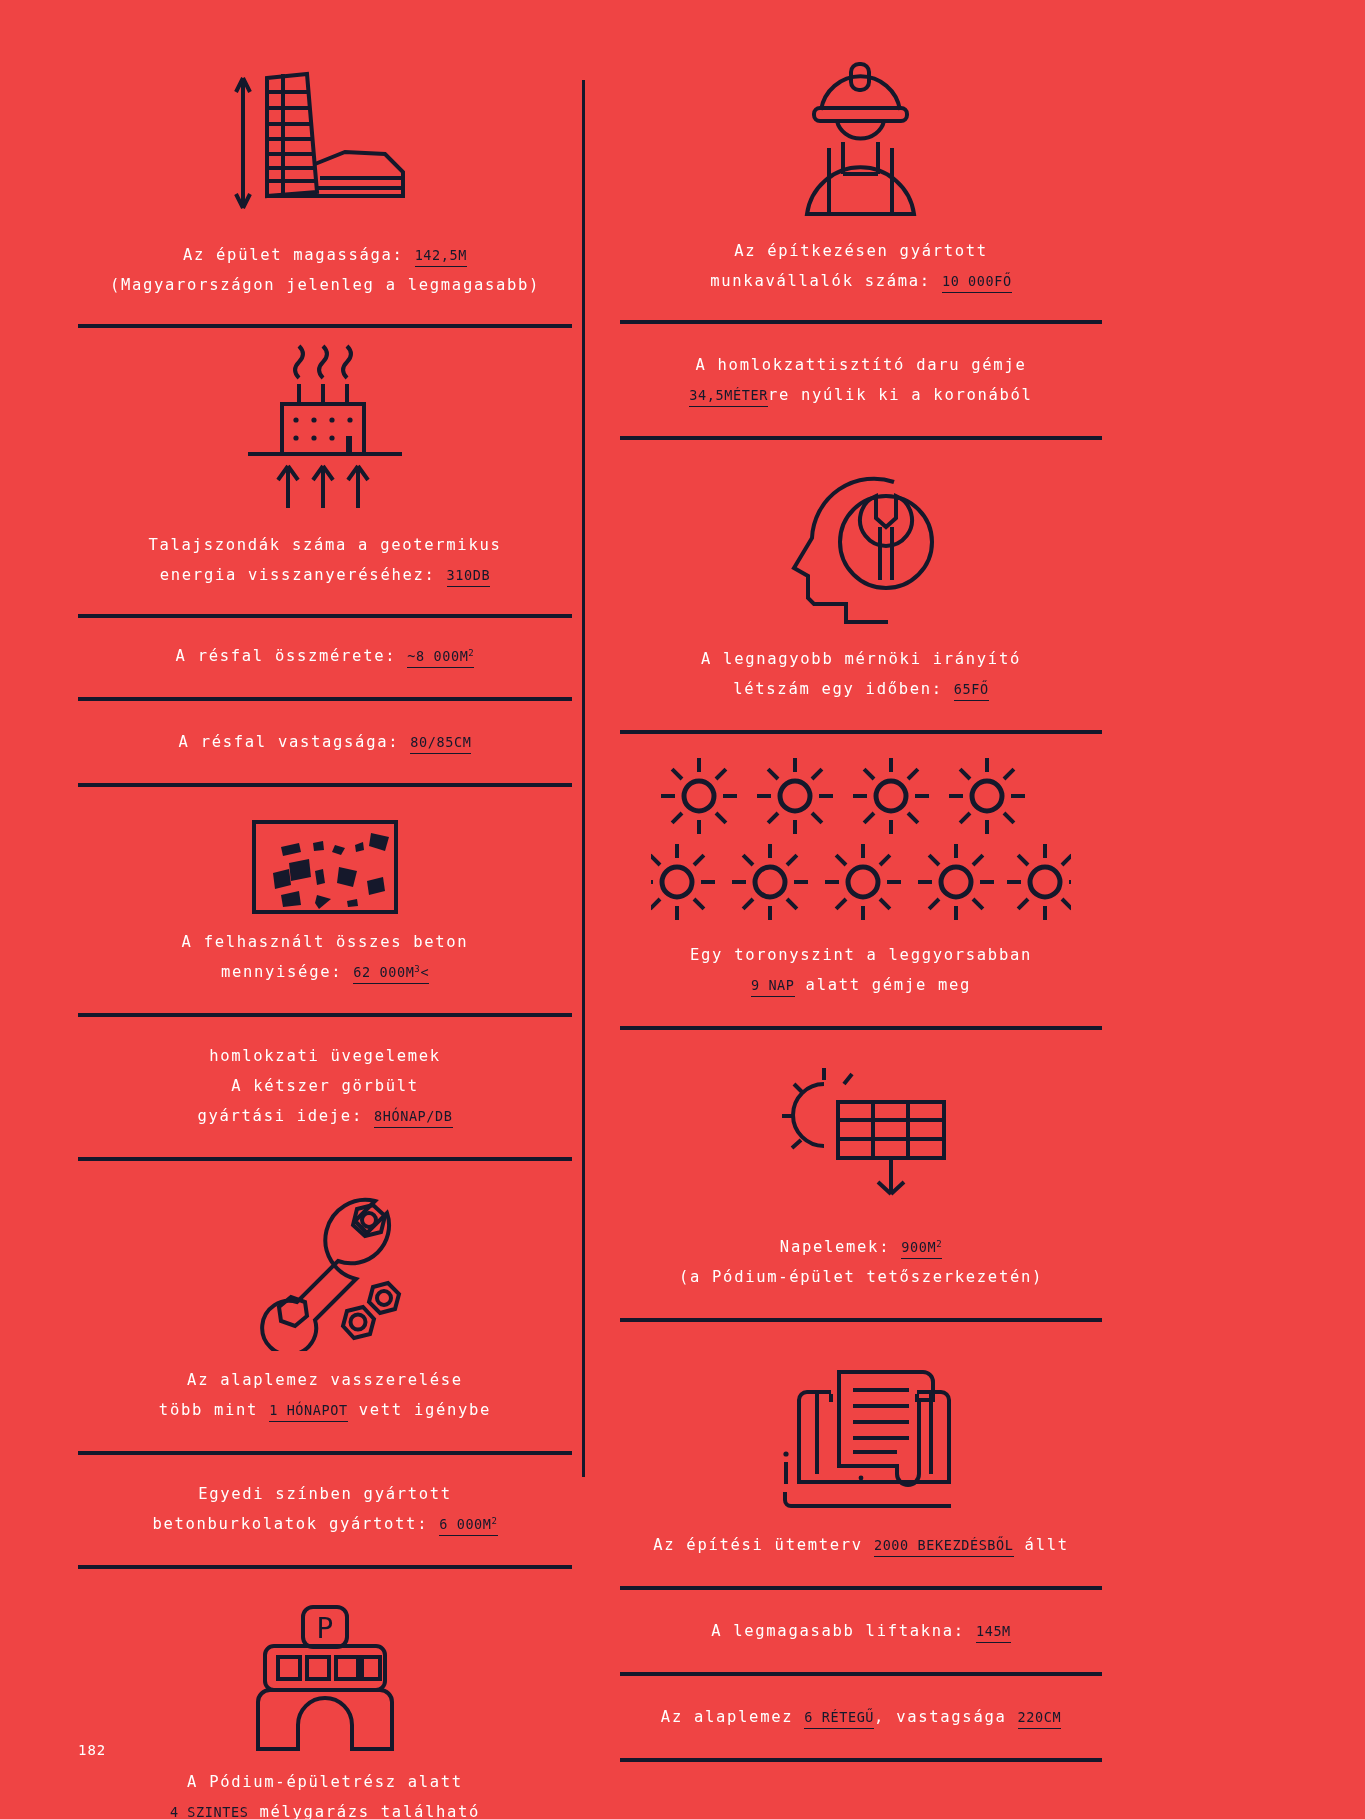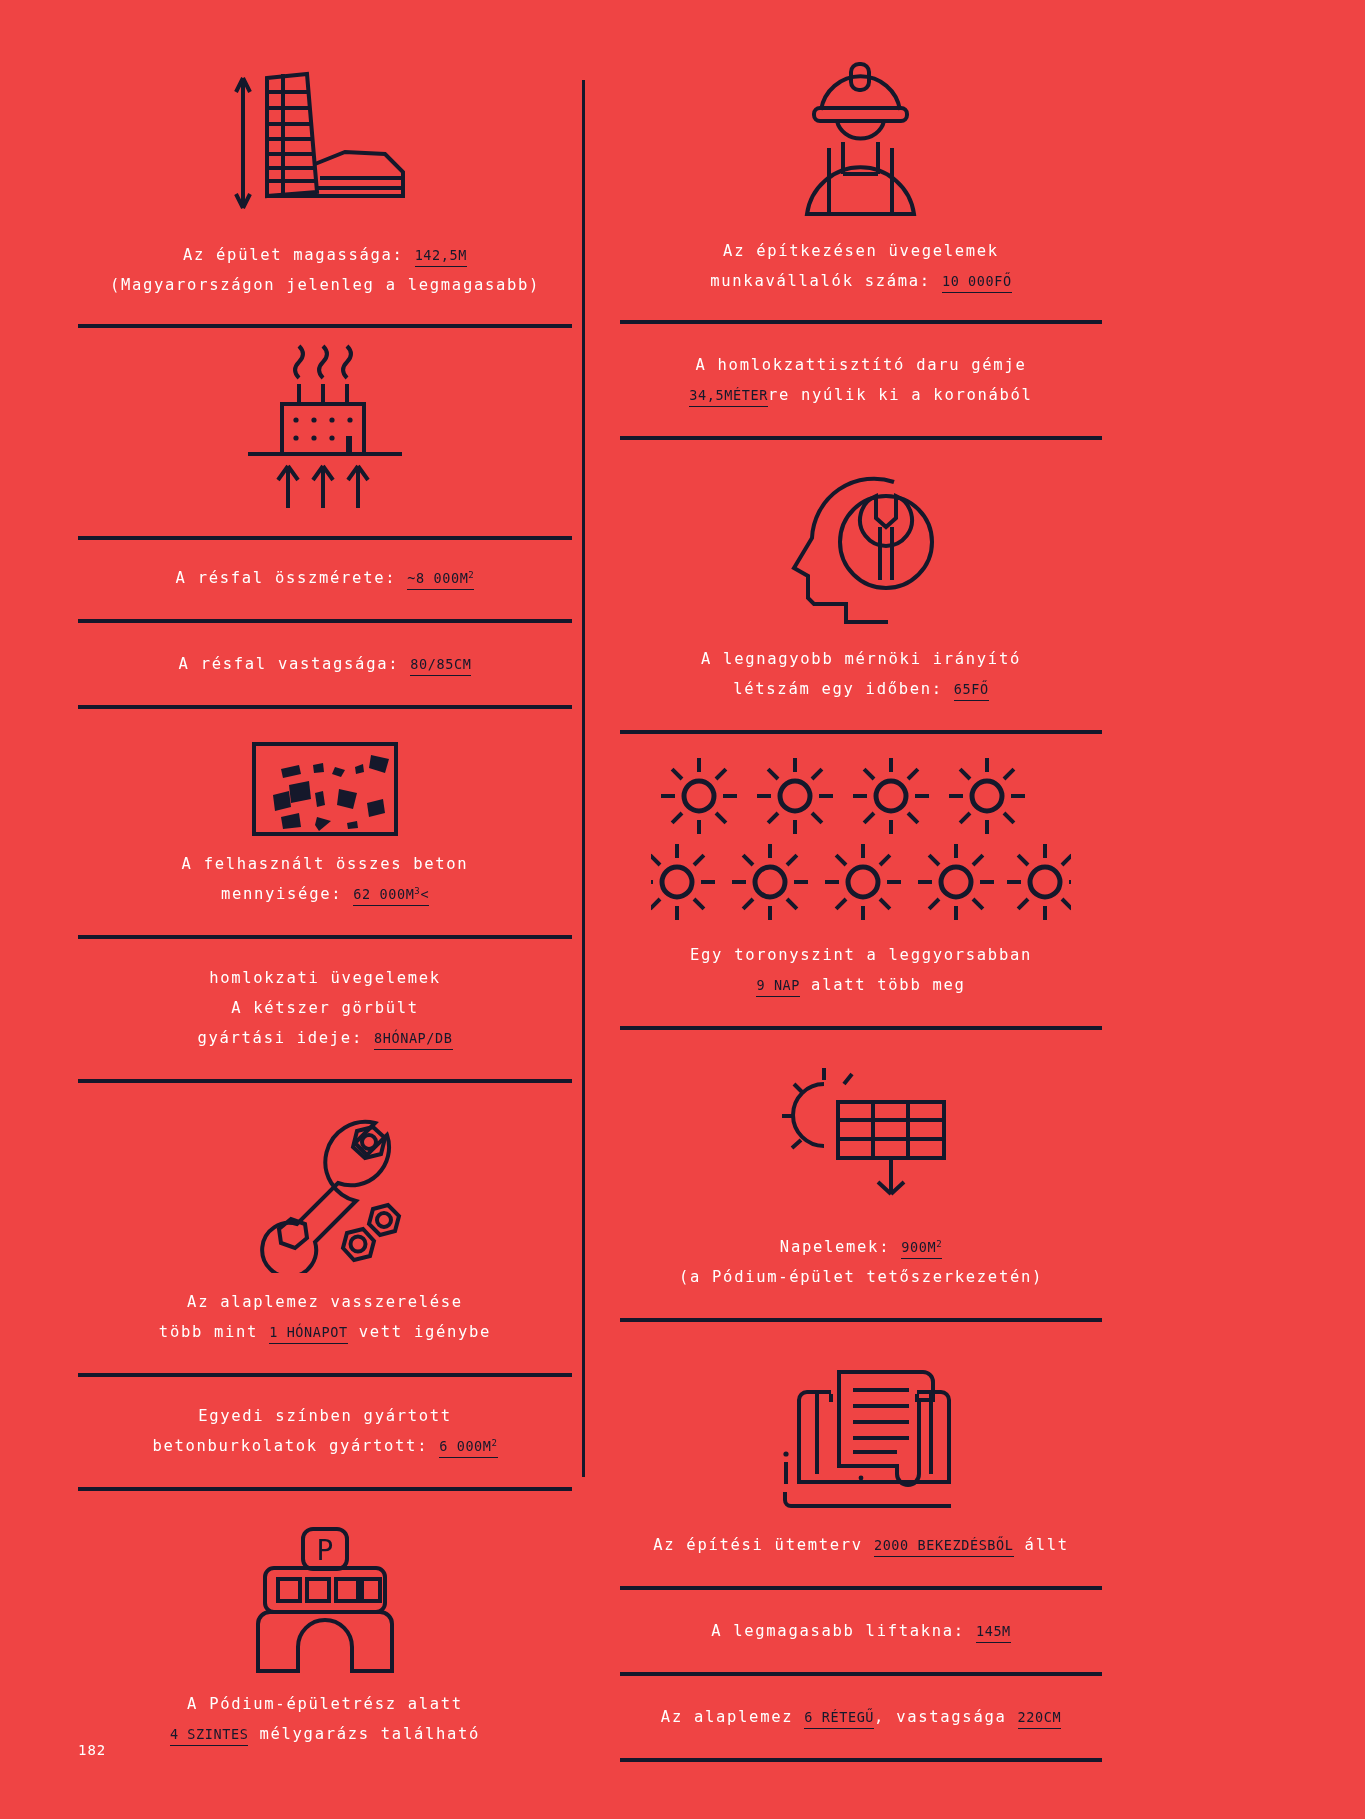--- a/index.html
+++ b/index.html
@@ -158,20 +158,26 @@
                   <circle cx="84" cy="98" r="2.6"></circle>
                 <circle cx="102" cy="98" r="2.6"></circle>
               </g>
               <rect class="ink-fill" x="116" y="96" width="6" height="18"></rect>
               <path class="ink" stroke-width="4" d="M18 114 H172"></path>
               <path class="ink" stroke-width="5" d="M58 168 L58 126 M58 126 L48 140 M58 126 L68 140"></path>
               <path class="ink" stroke-width="5" d="M93 168 L93 126 M93 126 L83 140 M93 126 L103 140"></path>
               <path class="ink" stroke-width="5" d="M128 168 L128 126 M128 126 L118 140 M128 126 L138 140"></path>
             </svg>
           </div>
+          <div class="caption" style="margin-top:18px;">
+            <span class="line">Talajszondák száma a geotermikus</span>
+            <span class="line">
+              <span>energia visszanyeréséhez: </span><span class="val">310DB</span>
+            </span>
+          </div>
           <div class="rule" style="margin-top:24px;"></div>
         </div>
 
         <div class="block">
           <div class="caption" style="margin-top:23px;">
             <span class="line">
               <span>A résfal összmérete: </span><span class="val"><span>~8 000M</span><sup>2</sup></span>
             </span>
           </div>
           <div class="rule" style="margin-top:26px;"></div>
@@ -301,21 +307,21 @@
               <path class="ink" stroke-width="4.5" d="M40 52 A40 40 0 0 1 119 52"></path>
               <rect class="ink" stroke-width="4.5" x="33" y="50" width="93" height="13" rx="6"></rect>
               <path class="ink" stroke-width="4.5" d="M56 63 A24 22 0 0 0 103 63"></path>
               <path class="ink" stroke-width="4.5" d="M26 156 A54 54 0 0 1 133 156 Z"></path>
               <path class="ink" stroke-width="4.5" d="M48 90 L48 156 M111 90 L111 156"></path>
               <path class="ink" stroke-width="4.5" d="M62 84 L62 116 M97 84 L97 116"></path>
               <path class="ink" stroke-width="4.5" d="M62 116 H97"></path>
             </svg>
           </div>
           <div class="caption">
-            <span class="line">Az építkezésen üvegelemek</span>
+            <span class="line">Az építkezésen gyártott</span>
             <span class="line">
               <span>munkavállalók száma: </span><span class="val">10 000FŐ</span>
             </span>
           </div>
           <div class="rule" style="margin-top:24px;"></div>
         </div>
 
         <div class="block">
           <div class="caption" style="margin-top:26px;">
             <span class="line">A homlokzattisztító daru gémje</span>
@@ -386,21 +392,21 @@
                 <g transform="translate(394,128)">
                   <circle r="15" stroke-width="5"></circle>
                   <path d="M0 -38 L0 -24 M26.9 -26.9 L17 -17 M38 0 L24 0 M26.9 26.9 L17 17 M0 38 L0 24 M-26.9 26.9 L-17 17 M-38 0 L-24 0 M-26.9 -26.9 L-17 -17"></path>
                 </g>
               </g>
             </svg>
           </div>
           <div class="caption" style="margin-top:16px;">
             <span class="line">Egy toronyszint a leggyorsabban</span>
             <span class="line">
-              <span class="val">9 NAP</span><span class="after-val"> alatt több meg</span>
+              <span class="val">9 NAP</span><span class="after-val"> alatt gémje meg</span>
             </span>
           </div>
           <div class="rule" style="margin-top:26px;"></div>
         </div>
 
         <div class="block">
           <div class="icon-wrap" style="height:186px;margin-top:16px;">
             <svg width="190" height="170" viewBox="0 0 190 170">
               <g class="ink" stroke-width="4.5" stroke-linecap="butt">
                 <path d="M58 6 L58 18 M28 22 L36 30 M16 54 L28 54 M26 86 L35 78 M86 12 L78 22"></path>

